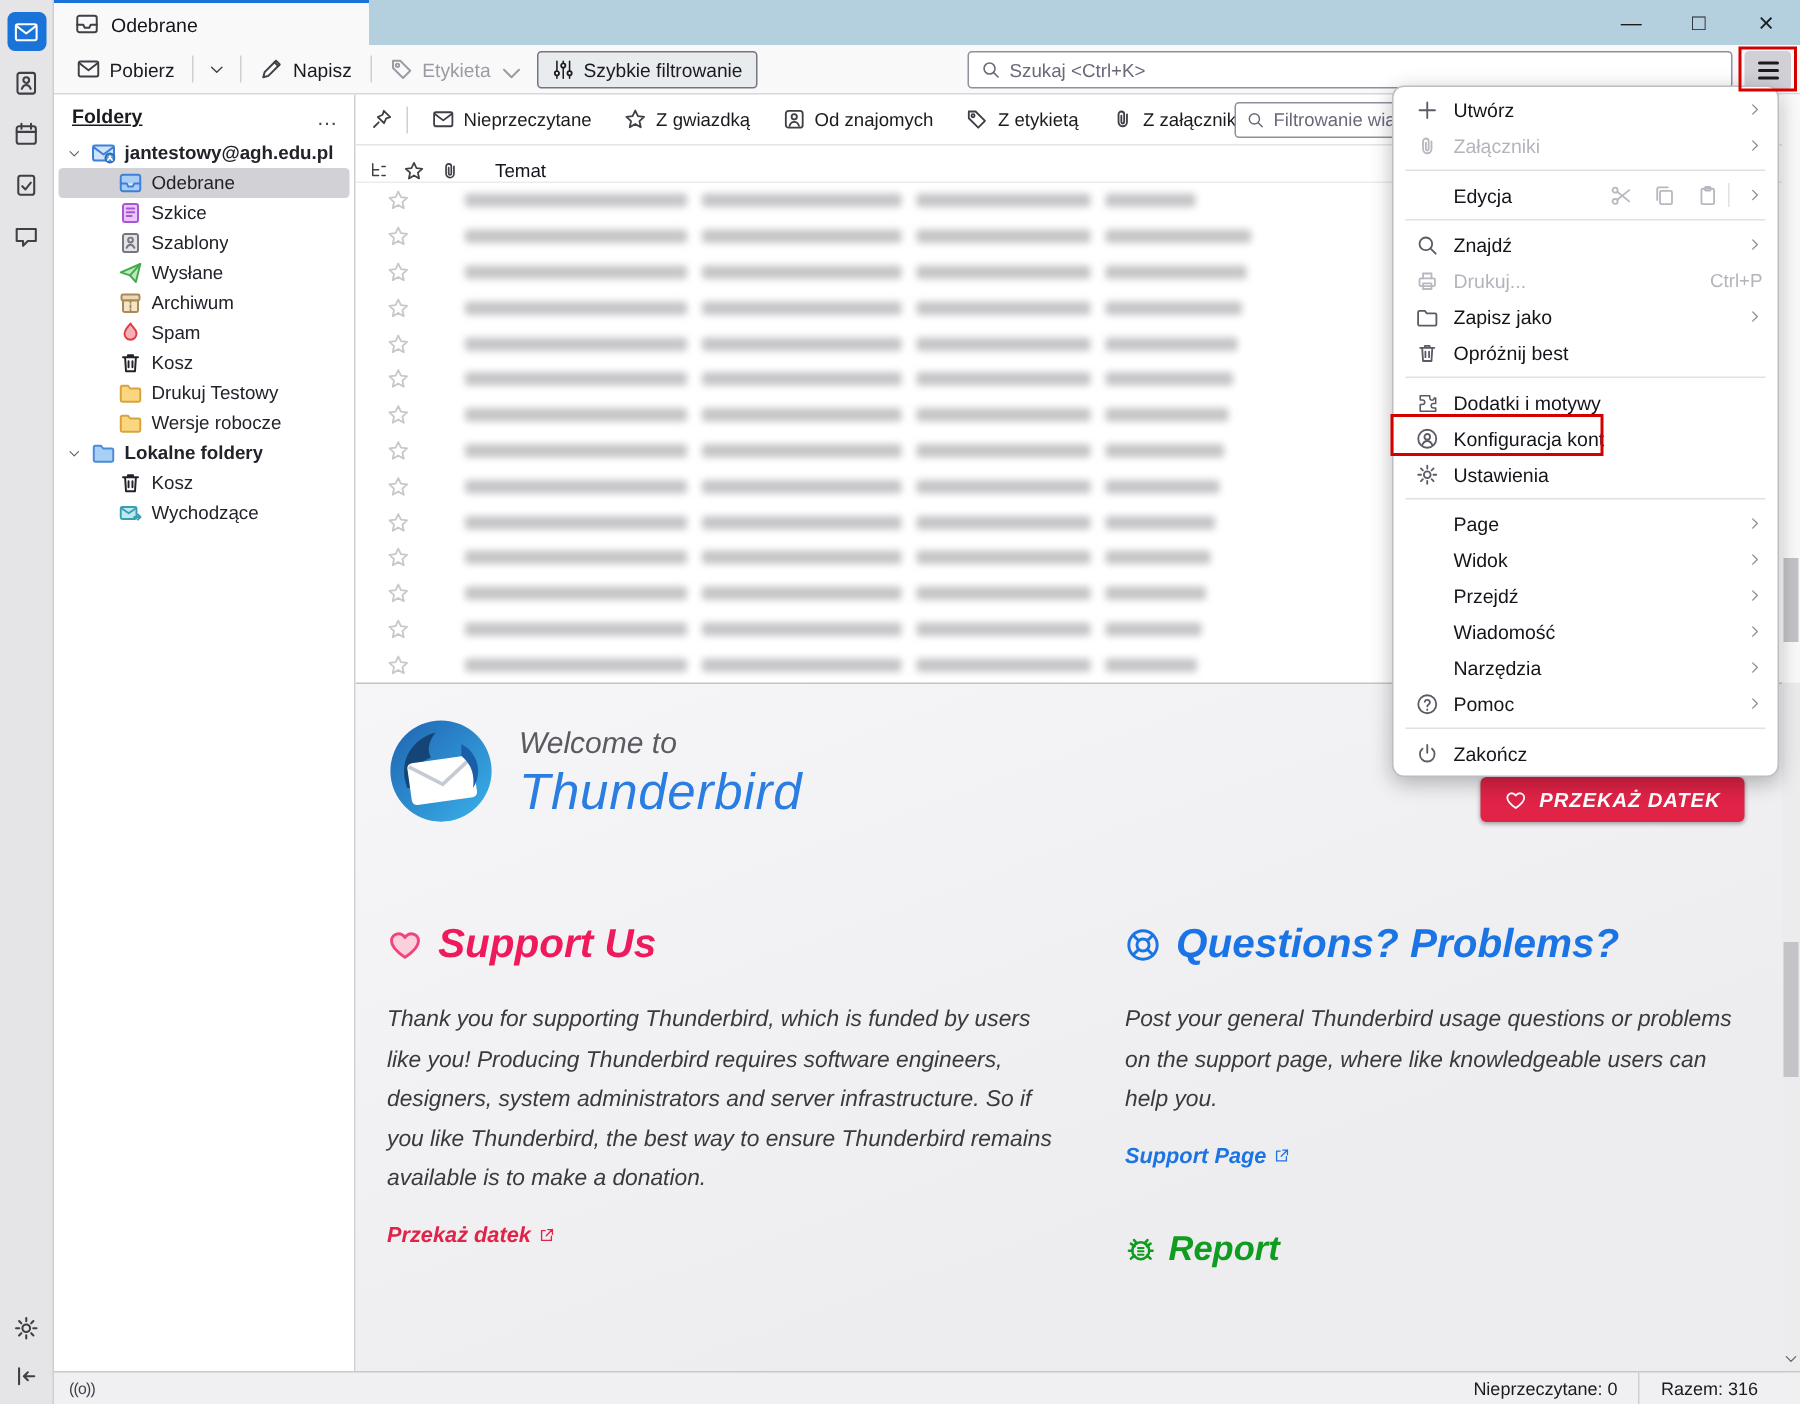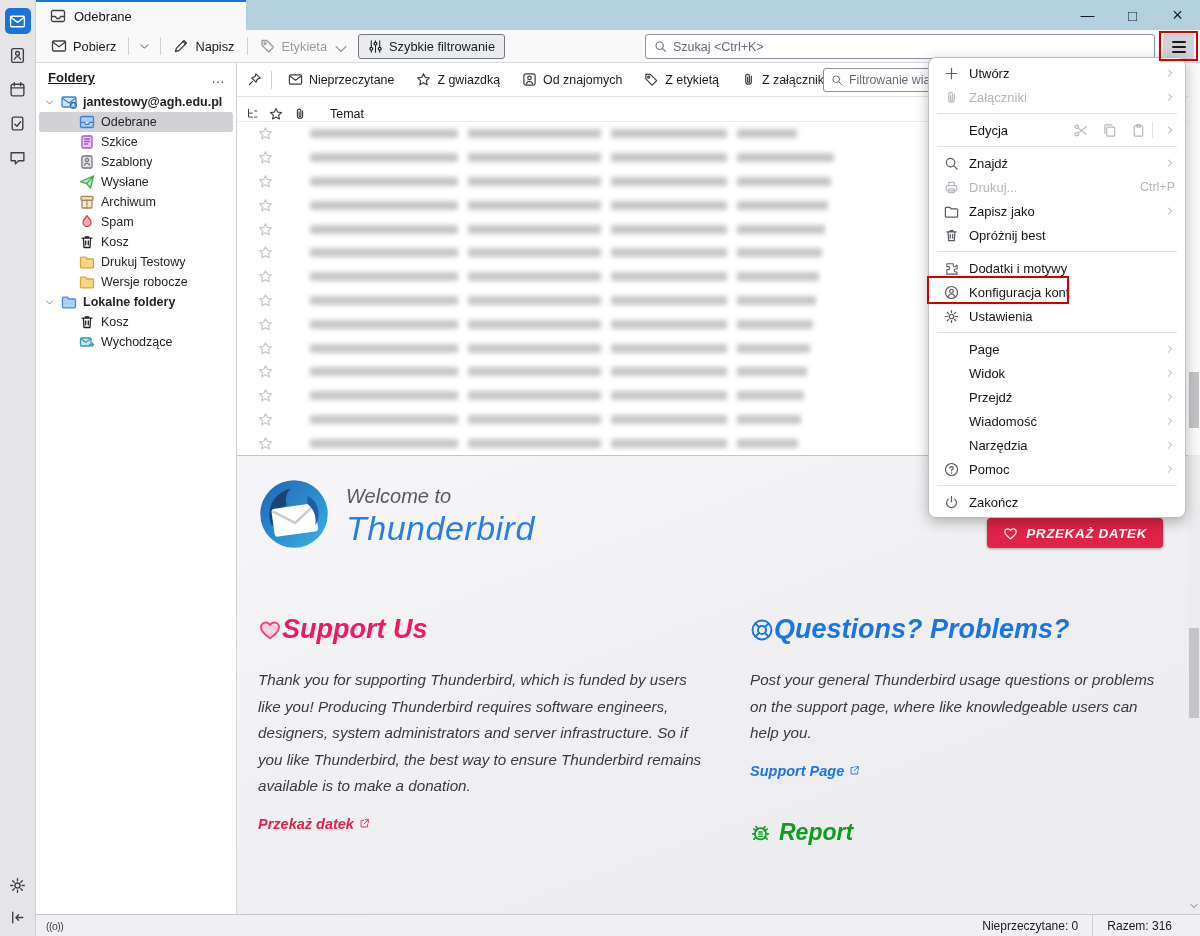--- a/index.html
+++ b/index.html
@@ -84,21 +84,21 @@
   
   .welcome { position:absolute; left:237px; top:455px; width:951px; height:459px; border-top:1px solid #c3c3c8; background:linear-gradient(160deg,#f6f6f8 0%,#ededf0 70%); z-index:2; overflow:hidden;font-style:italic; }
   .brand-row { position:absolute; left:21px; top:22px; display:flex; gap:16px; }
   .tb-logo { width:72px; height:72px; }
   .welcome-greeting { font-size:20px; color:#5a5a60; margin-top:7px; }
   .welcome-brand { font-size:34px; color:var(--brand-blue); margin-top:1px; letter-spacing:.5px; }
   .donate-btn { position:absolute; right:25px; top:62px; height:30px; padding:0 16px; background:var(--donate-red); border-radius:4px; color:#fff; font-weight:bold; font-size:13.5px; letter-spacing:.6px; display:flex; align-items:center; gap:8px; box-shadow:0 1px 3px rgba(0,0,0,.35); }
   .donate-btn svg { width:15px; height:15px; }
   .cols { position:absolute; left:21px; top:158px; display:flex; gap:44px; }
   .col-left { width:448px; } .col-right { width:420px; }
-  .sec-head { display:flex; align-items:center; font-size:27px; font-weight:bold; }
+  .sec-head { display:flex; align-items:center; gap:10px; font-size:27px; font-weight:bold; }
   .sec-head svg { width:24px; height:24px; }
   .support-head { color:var(--support-pink); }
   .questions-head { color:var(--questions-blue); }
   .sec-body { margin-top:22px; font-size:15.2px; line-height:1.75; color:#3a3a3e; }
   .sec-link { margin-top:16px; font-size:14.5px; font-weight:bold; display:flex; align-items:center; gap:5px; }
   .sec-link svg { width:11px; height:11px; }
   .link-red { color:var(--donate-red); }
   .link-blue { color:var(--questions-blue);margin-top:16px; }
   .report-head { margin-top:40px; display:flex; align-items:center; gap:8px; font-size:23px; font-weight:bold; color:var(--report-green); }
   .report-head svg { width:21px; height:21px; }

